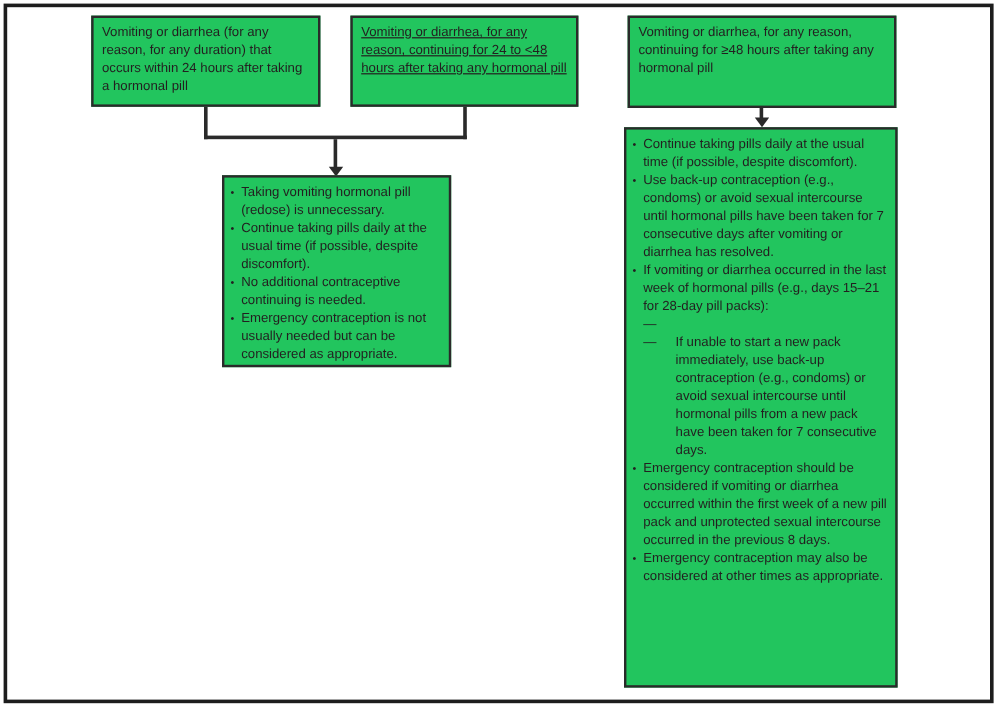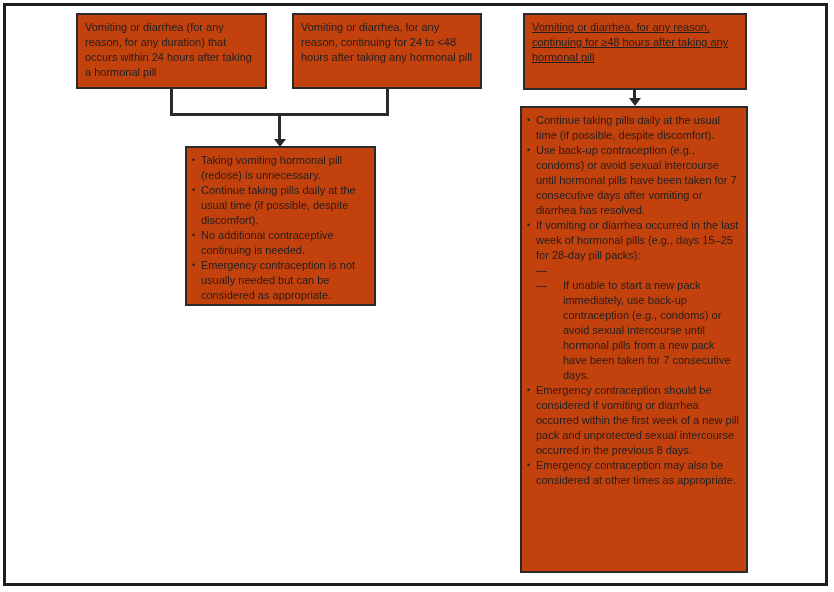--- a/index.html
+++ b/index.html
@@ -21,21 +21,21 @@
     left: 3px;
     top: 3px;
     width: 825px;
     height: 583px;
     border: 3px solid #1d1d1d;
     box-sizing: border-box;
   }
   .box {
     position: absolute;
     border: 2px solid #2a2a2a;
-    background: #c2410c;
+    background: #22c55e;
     box-sizing: border-box;
     font-size: 11px;
     line-height: 15px;
   }
   .cond { padding: 5px 7px; }
   .result { padding: 5px 5px 5px 5px; }
   .li { display: flex; align-items: flex-start; }
   .mk { flex: none; }
   .l1 > .mk {
     width: 9px;
@@ -61,25 +61,25 @@
 </head>
 <body>
 
 <div class="canvas">
   <div class="frame"></div>
 
   <div class="box cond" style="left:76px; top:13px; width:191px; height:76px;">
     <span>Vomiting or diarrhea (for any reason, for any duration) that occurs within 24 hours after taking a hormonal pill</span>
   </div>
 
-  <div class="box cond" style="left:292px; top:13px; width:190px; height:76px;">
+  <div class="box cond" style="left:292px; top:13px; width:190px; height:76px;text-decoration:underline;">
     <span>Vomiting or diarrhea, for any reason, continuing for 24 to &lt;48 hours after taking any hormonal pill</span>
   </div>
 
-  <div class="box cond" style="left:523px; top:13px; width:224px; height:77px;text-decoration:underline;">
+  <div class="box cond" style="left:523px; top:13px; width:224px; height:77px;">
     <span>Vomiting or diarrhea, for any reason, continuing for ≥48 hours after taking any hormonal pill</span>
   </div>
 
   <div class="line" style="left:170px; top:89px; width:3px; height:27px;"></div>
   <div class="line" style="left:386px; top:89px; width:3px; height:27px;"></div>
   <div class="line" style="left:170px; top:113px; width:219px; height:3px;"></div>
   <div class="line" style="left:278px; top:116px; width:3px; height:24px;"></div>
   <div class="arrowhead" style="left:274px; top:139px;"></div>
 
   <div class="line" style="left:633px; top:90px; width:3px; height:9px;"></div>
@@ -108,21 +108,21 @@
     <div class="li l1">
       <span class="mk">•</span>
       <span class="tx">Continue taking pills daily at the usual time (if possible, despite discomfort).</span>
     </div>
     <div class="li l1">
       <span class="mk">•</span>
       <span class="tx">Use back-up contraception (e.g., condoms) or avoid sexual intercourse until hormonal pills have been taken for 7 consecutive days after vomiting or diarrhea has resolved.</span>
     </div>
     <div class="li l1">
       <span class="mk">•</span>
-      <span class="tx">If vomiting or diarrhea occurred in the last week of hormonal pills (e.g., days 15–25 for 28-day pill packs):</span>
+      <span class="tx">If vomiting or diarrhea occurred in the last week of hormonal pills (e.g., days 15–21 for 28-day pill packs):</span>
     </div>
     <div class="li l2">
       <span class="mk">—</span>
     </div>
     <div class="li l2">
       <span class="mk">—</span>
       <span class="tx">If unable to start a new pack immediately, use back-up contraception (e.g., condoms) or avoid sexual intercourse until hormonal pills from a new pack have been taken for 7 consecutive days.</span>
     </div>
     <div class="li l1">
       <span class="mk">•</span>

